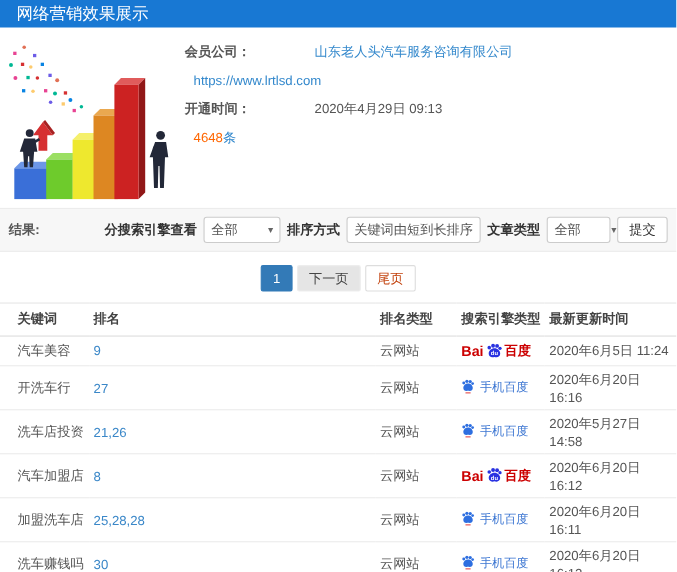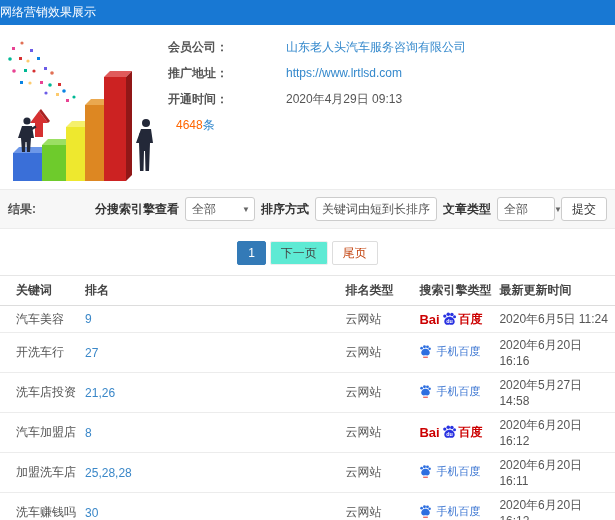--- a/index.html
+++ b/index.html
@@ -1,21 +1,21 @@
 <!DOCTYPE html>
 <html><head>
 <meta charset="utf-8">
 <style>
   * { margin:0; padding:0; box-sizing:border-box; }
   html,body { width:615px; height:520px; background:#fff; overflow:hidden;
     font-family:"Liberation Sans","DejaVu Sans",sans-serif; font-size:12px; color:#555; }
 
   
   .page-header { height:25px; background:#1878d3; color:#fff; line-height:25px;
-    font-size:12px; }
+    padding-left:15px; font-size:15px; }
 
   
   .info-section { display:flex; padding:8px 0 0 0; height:162px; }
   .illustration { width:168px; height:152px; flex:0 0 168px; }
   .info-list { padding-top:6px; }
   .info-row { display:flex; margin-bottom:10px; line-height:16px; }
   .info-label { display:inline-block; width:110px; text-align:left; font-weight:bold; color:#555; }
   .info-value { margin-left:8px; color:#555; text-decoration:none; }
   .info-value.link { color:#3388cc; cursor:pointer; }
   .count-num { margin-left:8px; color:#ff6600; }
@@ -34,21 +34,21 @@
   .sel-sort  { width:122px; }
   .sel-article { width:58px; }
   .submit-btn { background:#fff; border:1px solid #ccc; border-radius:3px; height:24px;
     padding:0 10px; color:#333; cursor:pointer; font-size:12px; }
 
   
   .pagination { display:flex; justify-content:center; gap:0; margin:12px 0 10px 0; }
   .page-item { min-width:26px; height:24px; line-height:22px; text-align:center; padding:0 10px;
     border:1px solid #ddd; cursor:pointer; text-decoration:none; }
   .page-item.current { background:#337ab7; border-color:#337ab7; color:#fff; margin-right:4px; border-radius:2px; }
-  .page-item.next { background:#5eead4; color:#444; border-color:#ededed; margin-right:4px; border-radius:2px; }
+  .page-item.next { background:#e5e5e5; color:#444; border-color:#ededed; margin-right:4px; border-radius:2px; }
   .page-item.last { background:#fff; color:#c2410c; border-radius:2px; }
 
   
   table { width:100%; border-collapse:collapse; border-top:1px solid #e6e6e6; }
   th { text-align:left; font-weight:bold; color:#444; padding:6px 4px; border-bottom:1px solid #ddd; font-size:12px; }
   td { padding:4px 4px; border-bottom:1px solid #ececec; color:#555; height:27px; }
   th.c-keyword, td.c-keyword { width:80px; padding-left:16px; }
   th.c-rank, td.c-rank { width:257px; }
   th.c-ranktype, td.c-ranktype { width:73px; }
   th.c-engine, td.c-engine { width:79px; }
@@ -150,21 +150,20 @@
         </g>
       </svg>
     </div>
 
     <div class="info-list">
       <div class="info-row">
         <span class="info-label">会员公司：</span>
         <a class="info-value link">山东老人头汽车服务咨询有限公司</a>
       </div>
       <div class="info-row">
-        <span class="info-label">推广地址：</span>
         <a class="info-value link">https://www.lrtlsd.com</a>
       </div>
       <div class="info-row">
         <span class="info-label">开通时间：</span>
         <span class="info-value">2020年4月29日 09:13</span>
       </div>
       <div class="info-row">
         <span class="count-num">4648</span>
           <a class="count-suffix">条</a>
       </div>

